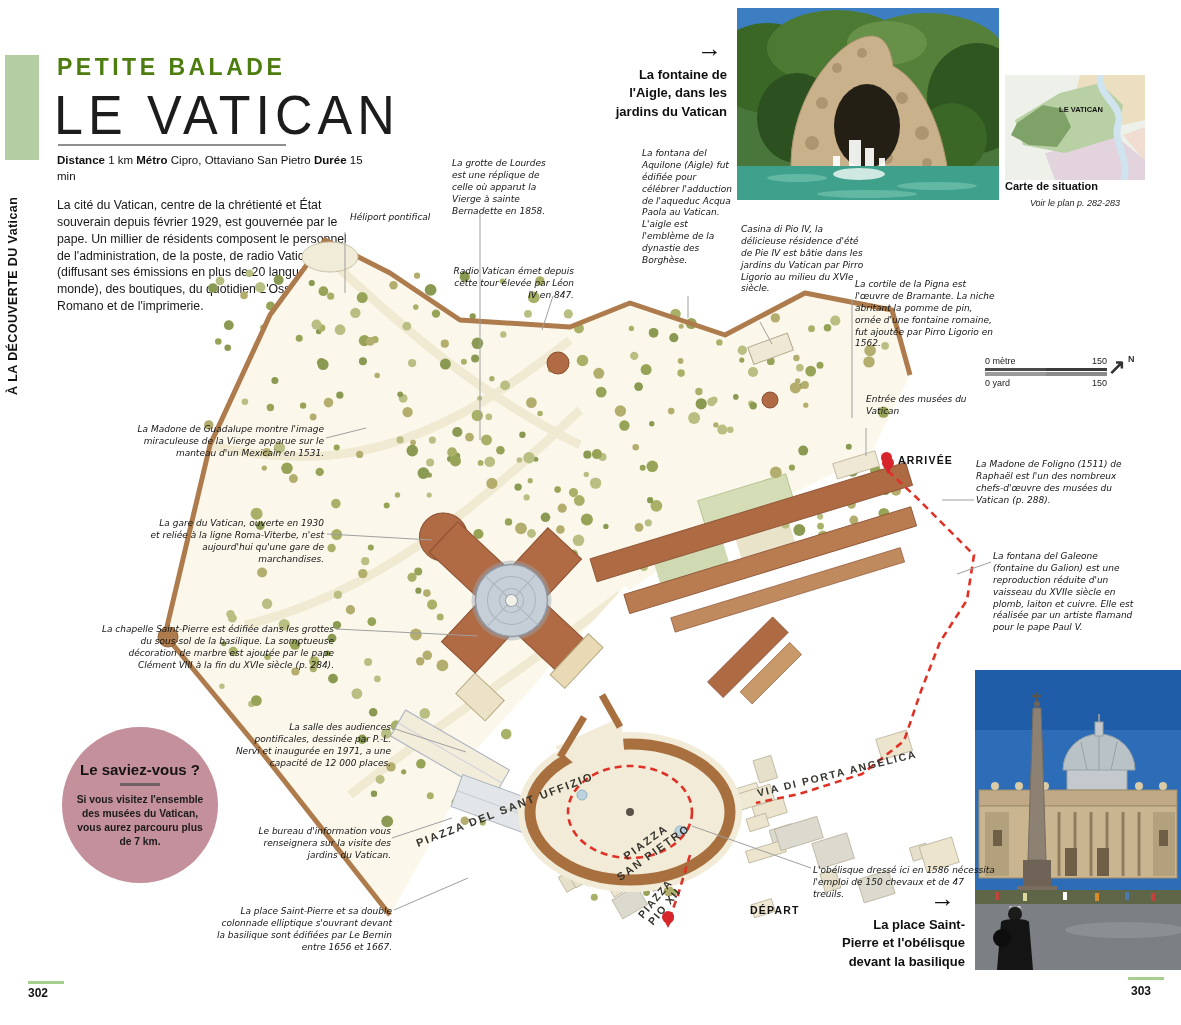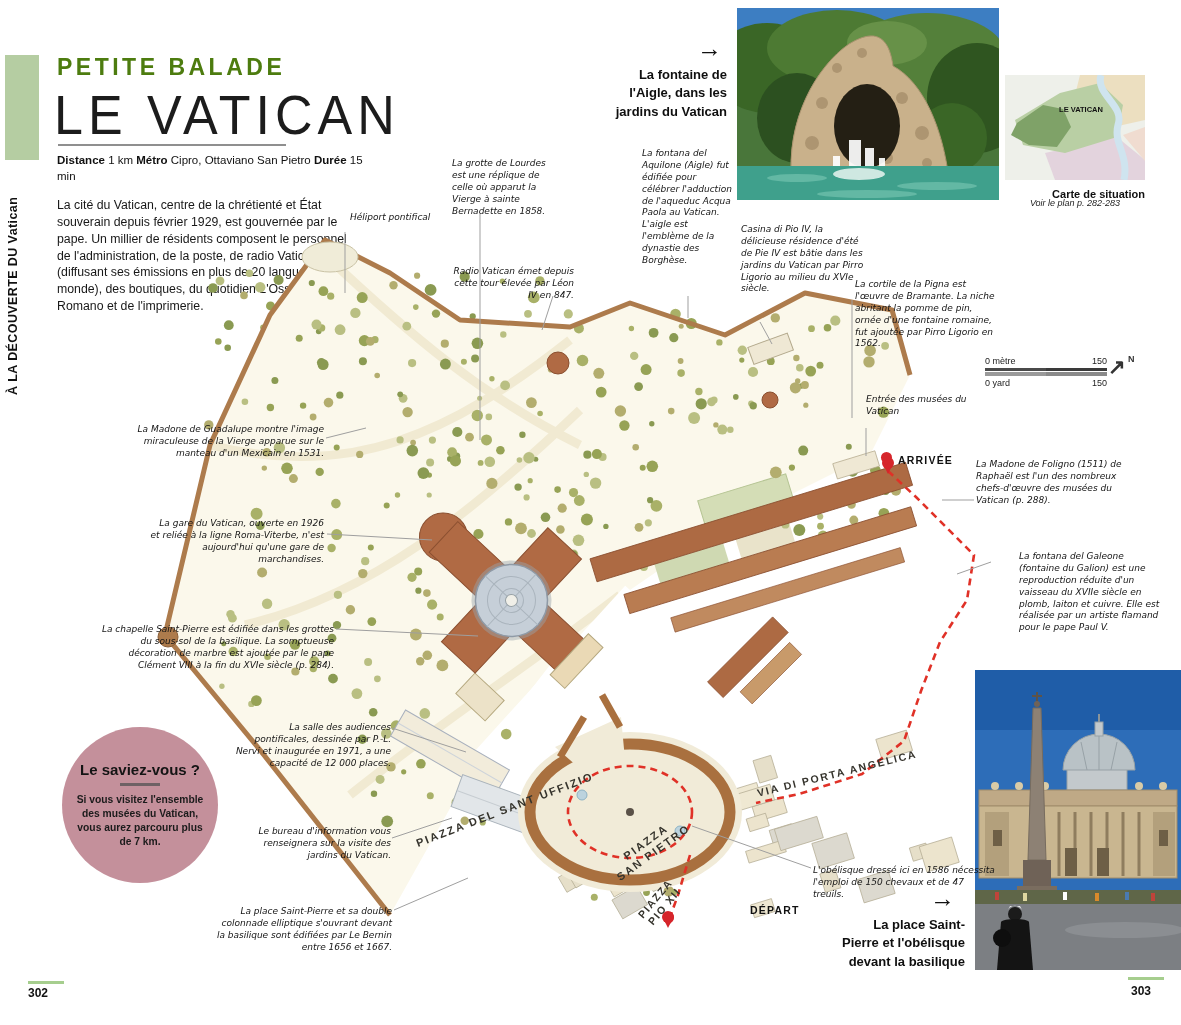--- a/index.html
+++ b/index.html
@@ -26,21 +26,21 @@
   .a-casina{left:741px;top:224px;width:124px;}
   .a-pigna{left:855px;top:279px;width:140px;}
   .a-entree{left:866px;top:394px;width:110px;}
   .a-guadalupe{left:128px;top:424px;width:196px;}
   .a-gare{left:150px;top:518px;width:174px;}
   .a-chapelle{left:98px;top:624px;width:236px;}
   .a-salle{left:235px;top:722px;width:156px;}
   .a-bureau{left:233px;top:826px;width:158px;}
   .a-place{left:212px;top:906px;width:180px;}
   .a-foligno{left:976px;top:459px;width:168px;}
-  .a-galeone{left:993px;top:551px;width:148px;margin-left:26px;}
+  .a-galeone{left:993px;top:551px;width:148px;}
   .a-obelisque{left:813px;top:853px;width:182px;margin-top:12px;}
   
   .photocap{position:absolute;font-weight:bold;font-size:13px;line-height:1.42;text-align:right;color:#0f0f0f;z-index:6;}
   .cap-top{left:615px;top:66px;width:112px;}
   .cap-bottom{left:838px;top:916px;width:127px;}
   .arrow{position:absolute;font-size:25px;font-weight:bold;color:#111;z-index:6;line-height:1;}
   .arrow-top{left:697px;top:36px;}
   .arrow-bottom{left:930px;top:886px;}
   
   .marker{position:absolute;font-weight:bold;font-size:10.5px;letter-spacing:1.2px;color:#101010;z-index:7;}
@@ -58,21 +58,21 @@
   
   .scalebar{position:absolute;left:985px;top:356px;width:122px;z-index:6;font-size:9px;font-weight:normal;color:#222;}
   .sb-row{display:flex;justify-content:space-between;}
   .sb-bar1{height:3px;background:linear-gradient(to right,#4a4a4a 50%,#3a3a3a 50%);margin:2px 0 1px;}
   .sb-bar2{height:4px;background:linear-gradient(to right,#9a9a9a 50%,#8a8a8a 50%);margin:0 0 2px;}
   .north{position:absolute;left:1108px;top:356px;z-index:6;font-weight:bold;color:#333;}
   .north .na{font-size:21px;line-height:1;}
   .north .nl{font-size:9px;position:absolute;left:20px;top:-2px;}
   
   .sit{position:absolute;left:1005px;top:75px;width:140px;z-index:5;}
-  .sit-cap{position:absolute;left:1005px;top:188px;width:140px;text-align:right;font-weight:bold;font-size:11px;color:#101010;z-index:6;}
+  .sit-cap{position:absolute;left:1005px;top:180px;width:140px;text-align:left;font-weight:bold;font-size:11px;color:#101010;z-index:6;}
   .sit-sub{position:absolute;left:1005px;top:198px;width:140px;text-align:center;font-style:italic;font-size:9px;color:#222;z-index:6;}
   
   .photo{position:absolute;z-index:4;}
   .photo-top{left:737px;top:8px;}
   .photo-bottom{left:975px;top:670px;}
   
   .mapsvg{position:absolute;left:150px;top:195px;z-index:1;}
   .leaders{position:absolute;left:0;top:0;z-index:5;pointer-events:none;}
   
   .pnum{position:absolute;font-weight:bold;font-size:12px;color:#111;z-index:6;}
@@ -538,21 +538,21 @@
     </svg>
 
   <div class="ann a-heliport">Héliport pontifical</div>
   <div class="ann a-grotte">La grotte de Lourdes est une réplique de celle où apparut la Vierge à sainte Bernadette en 1858.</div>
   <div class="ann ra a-radio">Radio Vatican émet depuis cette tour élevée par Léon IV en 847.</div>
   <div class="ann a-aquilone">La fontana del Aquilone (Aigle) fut édifiée pour célébrer l'adduction de l'aqueduc Acqua Paola au Vatican. L'aigle est l'emblème de la dynastie des Borghèse.</div>
   <div class="ann a-casina">Casina di Pio IV, la délicieuse résidence d'été de Pie IV est bâtie dans les jardins du Vatican par Pirro Ligorio au milieu du XVIe siècle.</div>
   <div class="ann a-pigna">La cortile de la Pigna est l'œuvre de Bramante. La niche abritant la pomme de pin, ornée d'une fontaine romaine, fut ajoutée par Pirro Ligorio en 1562.</div>
   <div class="ann a-entree">Entrée des musées du Vatican</div>
   <div class="ann ra a-guadalupe">La Madone de Guadalupe montre l'image miraculeuse de la Vierge apparue sur le manteau d'un Mexicain en 1531.</div>
-  <div class="ann ra a-gare">La gare du Vatican, ouverte en 1926 et reliée à la ligne Roma-Viterbe, n'est aujourd'hui qu'une gare de marchandises.</div>
+  <div class="ann ra a-gare">La gare du Vatican, ouverte en 1930 et reliée à la ligne Roma-Viterbe, n'est aujourd'hui qu'une gare de marchandises.</div>
   <div class="ann ra a-chapelle">La chapelle Saint-Pierre est édifiée dans les grottes du sous-sol de la basilique. La somptueuse décoration de marbre est ajoutée par le pape Clément VIII à la fin du XVIe siècle (p. 284).</div>
   <div class="ann ra a-salle">La salle des audiences pontificales, dessinée par P.-L. Nervi et inaugurée en 1971, a une capacité de 12 000 places.</div>
   <div class="ann ra a-bureau">Le bureau d'information vous renseignera sur la visite des jardins du Vatican.</div>
   <div class="ann ra a-place">La place Saint-Pierre et sa double colonnade elliptique s'ouvrant devant la basilique sont édifiées par Le Bernin entre 1656 et 1667.</div>
   <div class="ann a-foligno">La Madone de Foligno (1511) de Raphaël est l'un des nombreux chefs-d'œuvre des musées du Vatican (p. 288).</div>
   <div class="ann a-galeone">La fontana del Galeone (fontaine du Galion) est une reproduction réduite d'un vaisseau du XVIIe siècle en plomb, laiton et cuivre. Elle est réalisée par un artiste flamand pour le pape Paul V.</div>
   <div class="ann a-obelisque">L'obélisque dressé ici en 1586 nécessita l'emploi de 150 chevaux et de 47 treuils.</div>
 
   <span class="pin pin-arrivee"></span>
   <div class="marker m-arrivee">ARRIVÉE</div>

